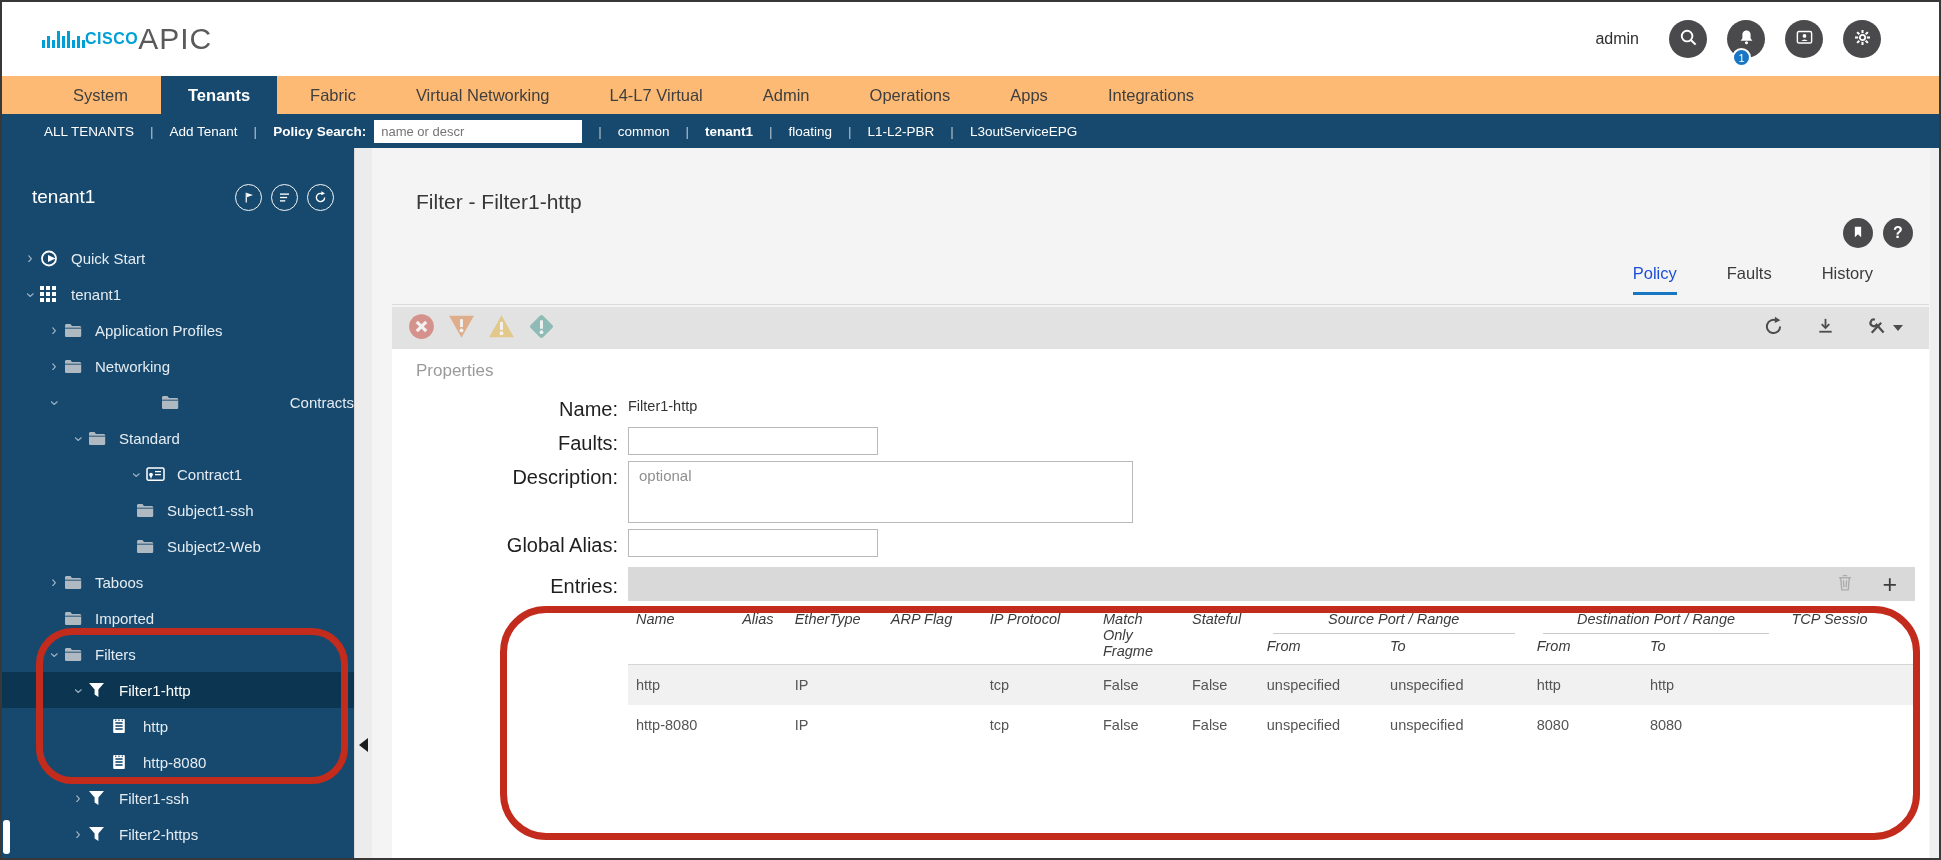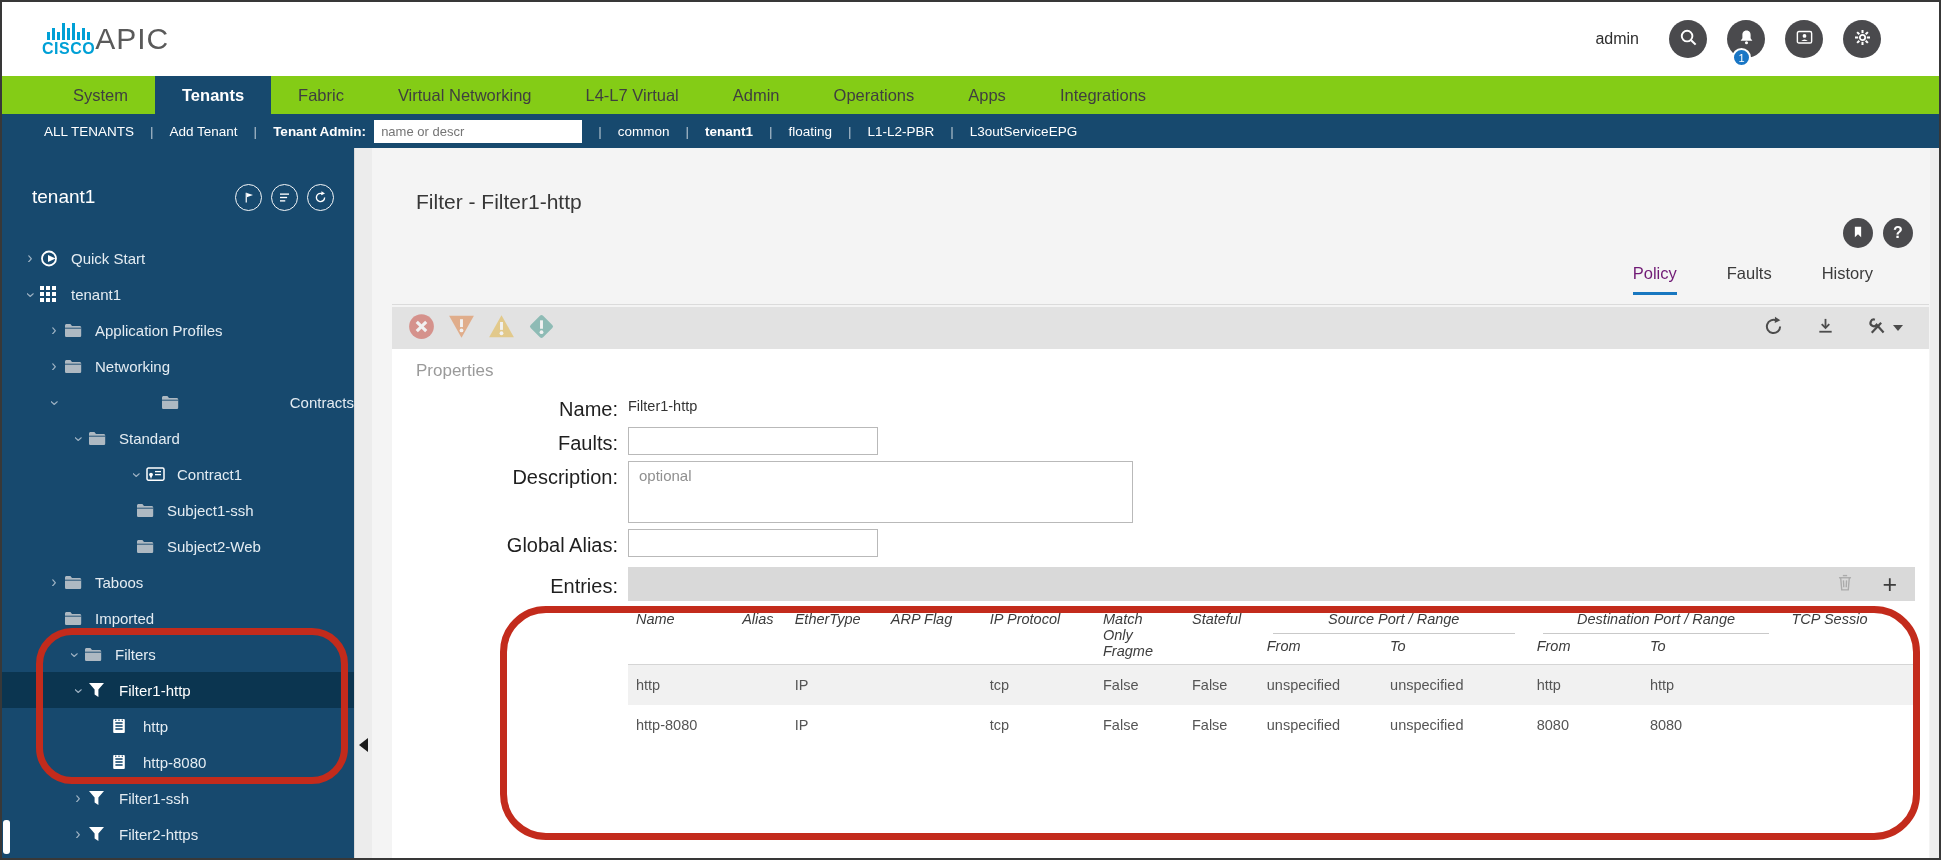--- a/index.html
+++ b/index.html
@@ -2,32 +2,32 @@
 <html><head>
 <meta charset="utf-8">
 <style>
   * { margin:0; padding:0; box-sizing:border-box; }
   html,body { width:1941px; height:860px; }
   body { font-family:"Liberation Sans",sans-serif; background:#fff; }
   .screen { position:relative; width:1941px; height:860px; border:2px solid #383838; background:#fff; overflow:hidden; }
 
   
   .topbar { height:74px; display:flex; align-items:center; padding:0 58px 0 40px; background:#fff; }
-  .cisco-logo { display:flex; flex-direction:column; align-items:center; }
+  .cisco-logo { display:flex; flex-direction:row; align-items:center; }
   .cisco-bars { display:flex; align-items:flex-end; gap:2px; height:19px; margin-bottom:1px; }
   .cisco-bars i { display:block; width:3px; background:#00A0D6; }
   .cisco-text { font-size:16px; font-weight:bold; color:#00A0D6; letter-spacing:.5px; line-height:1; text-transform:uppercase; }
   .app-title { font-size:30px; color:#5a5a5a; font-weight:300; letter-spacing:1px; }
   .topbar-right { margin-left:auto; display:flex; align-items:center; gap:20px; }
   .username { font-size:16px; color:#2e2e2e; margin-right:10px; }
   .circle-btn { width:38px; height:38px; border-radius:50%; background:#4A4A4D; border:none; display:flex; align-items:center; justify-content:center; position:relative; cursor:pointer; }
   .badge { position:absolute; bottom:-9px; left:5px; min-width:19px; height:19px; border-radius:50%; background:#1976C5; border:2px solid #fff; color:#fff; font-size:11px; display:flex; align-items:center; justify-content:center; }
 
   
-  .main-tabs { height:38px; display:flex; padding-left:44px; background:#84cc16; font-size:16.5px; color:#3f3f3f; }
+  .main-tabs { height:38px; display:flex; padding-left:44px; background:#fdba74; font-size:16.5px; color:#3f3f3f;gap:6px; }
   .tab { padding:0 27px; display:flex; align-items:center; cursor:pointer; white-space:nowrap; }
   .tab.active { background:#17496E; color:#fff; font-weight:bold; }
 
   
   .subnav { height:34px; background:#17496E; display:flex; align-items:center; padding-left:42px; color:#fff; font-size:13.5px; }
   .sn-sep { margin:0 16px; opacity:.65; }
   .sn-link { cursor:pointer; white-space:nowrap; }
   .sn-label { font-weight:bold; margin-right:8px; }
   .sn-input { width:208px; height:23px; border:1px solid #fff; background:#fff; font-size:13px; padding:0 6px; color:#555; }
   .tenant-link.active { font-weight:bold; }
@@ -47,21 +47,21 @@
 
   .splitter { width:18px; background:#ECECEC; border-left:1px solid #d9d9d9; position:relative; flex:none; }
   .collapse-arrow { position:absolute; top:590px; left:4px; width:0; height:0; border-top:7px solid transparent; border-bottom:7px solid transparent; border-right:9px solid #1c1c1c; }
 
   .content { flex:1; background:#F4F4F4; position:relative; overflow:hidden; }
   .page-title { position:absolute; top:42px; left:44px; font-size:21px; color:#373737; font-weight:normal; }
   .page-icons { position:absolute; top:70px; right:26px; display:flex; gap:10px; }
   .page-icons .circle-btn { width:30px; height:30px; }
   .page-tabs { position:absolute; top:116px; right:66px; display:flex; gap:50px; font-size:16.5px; color:#3b3b3b; }
   .ptab { cursor:pointer; padding-bottom:9px; }
-  .ptab.active { color:#701a75; border-bottom:3px solid #1877C0;text-align:center; }
+  .ptab.active { color:#1d4ed8; border-bottom:3px solid #1877C0;text-align:center; }
   .content-divider { position:absolute; top:156px; left:20px; right:10px; border-top:1px solid #DBDBDB; }
 
   .action-bar { position:absolute; top:159px; left:20px; right:10px; height:42px; background:#E2E2E2; display:flex; align-items:center; padding:0 16px; }
   .fault-group { display:flex; gap:13px; opacity:.52; }
   .act-right { margin-left:auto; display:flex; align-items:center; gap:32px; color:#4c4c4c; padding-right:10px; }
   .tools-wrap { display:flex; align-items:center; gap:5px; cursor:pointer; }
   .caret-down { width:0; height:0; border-left:5px solid transparent; border-right:5px solid transparent; border-top:6px solid #4c4c4c; }
 
   .panel { position:absolute; top:201px; left:20px; right:10px; bottom:0; background:#fff; padding:12px 0 0 24px; }
   .props-title { font-size:17px; color:#9a9a9a; }
@@ -168,21 +168,21 @@
       <div class="tab">Operations</div>
       <div class="tab">Apps</div>
       <div class="tab">Integrations</div>
     </nav>
 
   <div class="subnav">
     <span class="sn-link">ALL TENANTS</span>
     <span class="sn-sep">|</span>
     <span class="sn-link">Add Tenant</span>
     <span class="sn-sep">|</span>
-    <span class="sn-label">Tenant Admin:</span>
+    <span class="sn-label">Policy Search:</span>
     <input class="sn-input" placeholder="name or descr" style="">
     <span class="sn-sep">|</span>
     <span id="tenant-links" style="display:flex;align-items:center;">
         <span class="sn-link tenant-link">common</span>
         <span class="sn-sep">|</span>
         <span class="sn-link tenant-link active">tenant1</span>
         <span class="sn-sep">|</span>
         <span class="sn-link tenant-link">floating</span>
         <span class="sn-sep">|</span>
         <span class="sn-link tenant-link">L1-L2-PBR</span>
@@ -334,21 +334,21 @@
           <div class="tree-row" style="padding-left: 42px;">
             <span class="chev"></span>
             <span class="ticon">
               <svg width="18" height="15" viewBox="0 0 18 15">
                 <path d="M1 2.6 C1 1.7 1.7 1 2.6 1 H6.4 L8 3 H15.6 C16.5 3 17.2 3.7 17.2 4.6 V12.4 C17.2 13.3 16.5 14 15.6 14 H2.6 C1.7 14 1 13.3 1 12.4 Z" fill="#AEB9C2"></path>
                 <line x1="1" y1="5.2" x2="17.2" y2="5.2" stroke="#17496E" stroke-width="0.9"></line>
               </svg>
             </span>
             <span>Imported</span>
           </div>
-          <div class="tree-row" style="padding-left: 62px; text-align: right;">
+          <div class="tree-row" style="padding-left: 42px; text-align: right;">
             <span class="chev expanded">›</span>
             <span class="ticon">
               <svg width="18" height="15" viewBox="0 0 18 15">
                 <path d="M1 2.6 C1 1.7 1.7 1 2.6 1 H6.4 L8 3 H15.6 C16.5 3 17.2 3.7 17.2 4.6 V12.4 C17.2 13.3 16.5 14 15.6 14 H2.6 C1.7 14 1 13.3 1 12.4 Z" fill="#AEB9C2"></path>
                 <line x1="1" y1="5.2" x2="17.2" y2="5.2" stroke="#17496E" stroke-width="0.9"></line>
               </svg>
             </span>
             <span>Filters</span>
           </div>
           <div class="tree-row selected" style="padding-left: 66px;">

